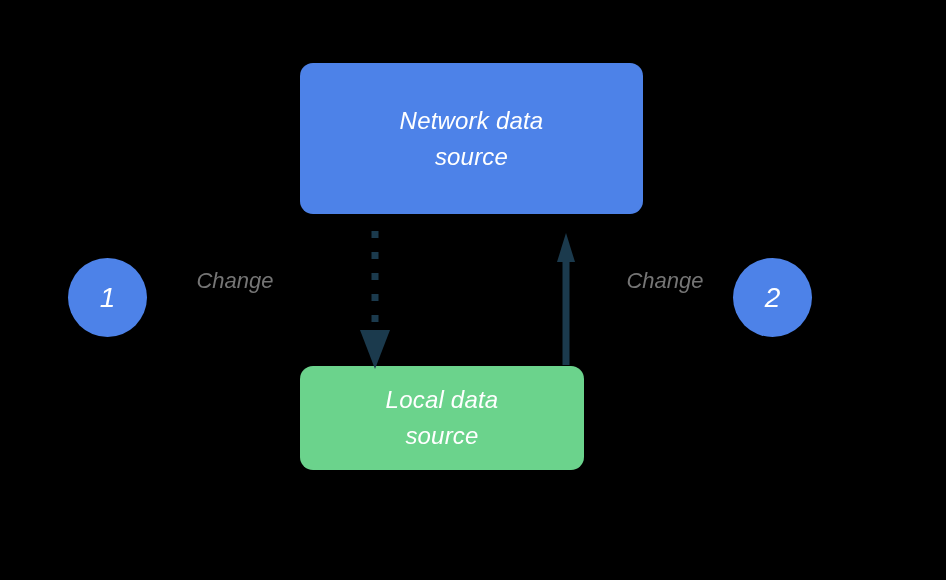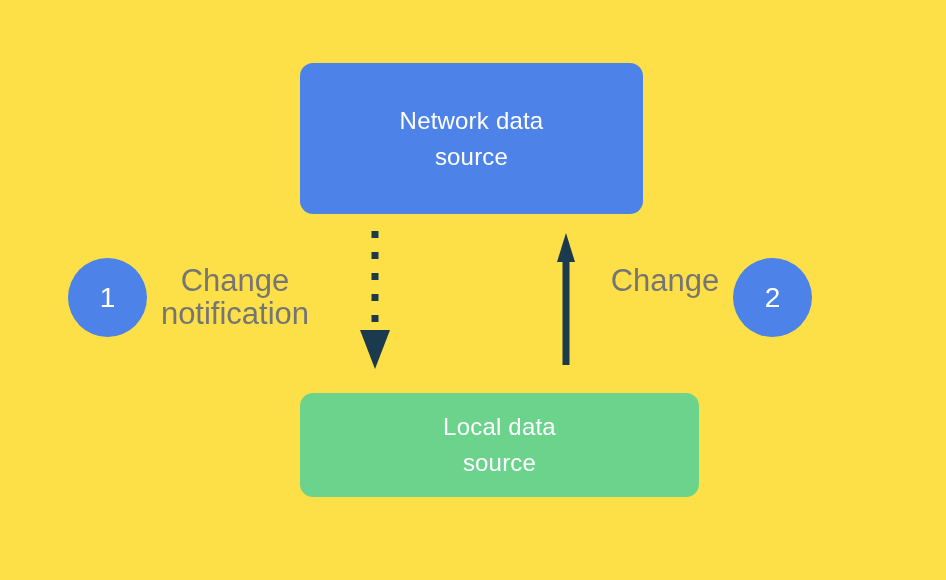--- a/index.html
+++ b/index.html
@@ -1,65 +1,66 @@
 <!DOCTYPE html>
 <html><head>
 <meta charset="utf-8">
 <style>
   html, body { margin: 0; padding: 0; background: #ffffff; }
   .canvas {
     position: relative;
     width: 946px;
     height: 580px;
-    background: #fde047;
+    background: #000000;
     font-family: "Liberation Sans", sans-serif;
     overflow: hidden;
+    font-style: italic;
   }
   .node {
     position: absolute;
     border-radius: 13px;
     color: #ffffff;
     display: flex;
     flex-direction: column;
     align-items: center;
     justify-content: center;
     text-align: center;
     font-size: 24px;
     line-height: 36px;
     letter-spacing: 0.2px;
   }
   .node-network {
     left: 300px; top: 63px;
     width: 343px; height: 151px;
     background: #4d82e8;
   }
   .node-local {
-    left: 300px; top: 393px;
-    width: 399px; height: 104px;
+    left: 300px; top: 366px;
+    width: 284px; height: 104px;
     background: #6bd38c;
   }
   .step-circle {
     position: absolute;
     width: 79px; height: 79px;
     border-radius: 50%;
     background: #4d82e8;
     color: #ffffff;
     display: flex;
     align-items: center;
     justify-content: center;
     font-size: 28px;
   }
   .circle-1 { left: 68px;  top: 258px; }
   .circle-2 { left: 733px; top: 258px; }
   .step-label {
     position: absolute;
     top: 264px;
     width: 220px;
     color: #757575;
-    font-size: 31px;
+    font-size: 22px;
     line-height: 33px;
     text-align: center;
   }
   .label-1 { left: 125px; }
   .label-2 { left: 555px; }
   .arrows-layer {
     position: absolute;
     left: 0; top: 0;
     width: 946px; height: 580px;
     pointer-events: none;
@@ -87,21 +88,20 @@
 
     <line x1="566" y1="365" x2="566" y2="261" stroke-width="7" stroke="#1b3a4d"></line>
     <polygon points="557,262 575,262 566,233" fill="#1b3a4d"></polygon>
   </svg>
 
   <div class="step-circle circle-1">
     <span>1</span>
   </div>
   <div class="step-label label-1">
     <div>Change</div>
-    <div>notification</div>
   </div>
 
   <div class="step-circle circle-2">
     <span>2</span>
   </div>
   <div class="step-label label-2">
     <div>Change</div>
   </div>
 
 </div>

